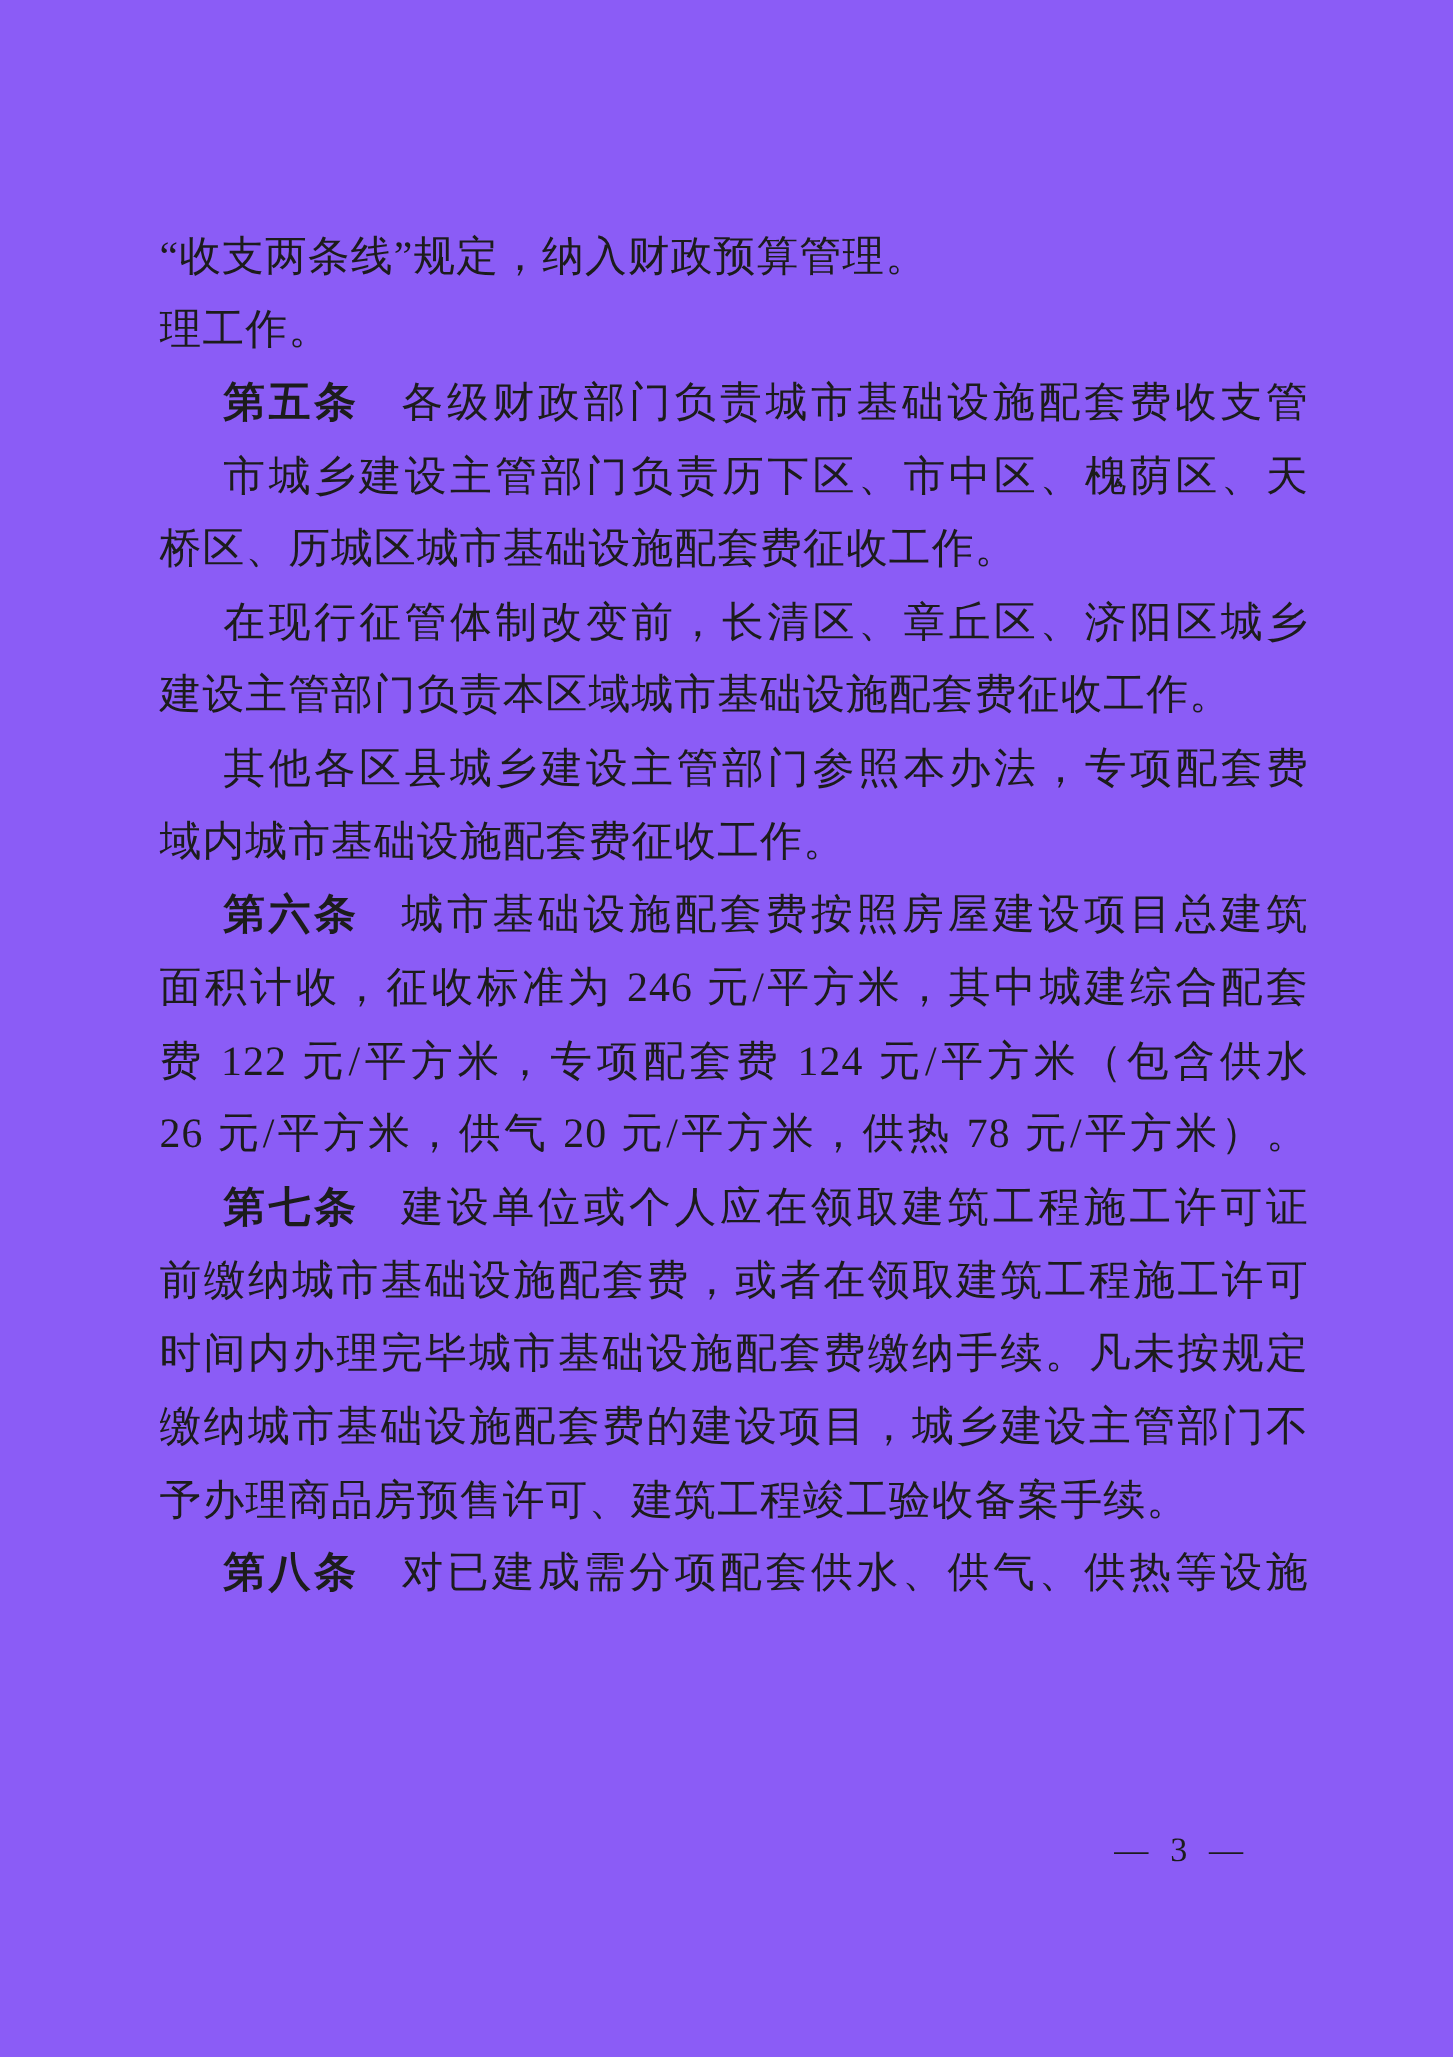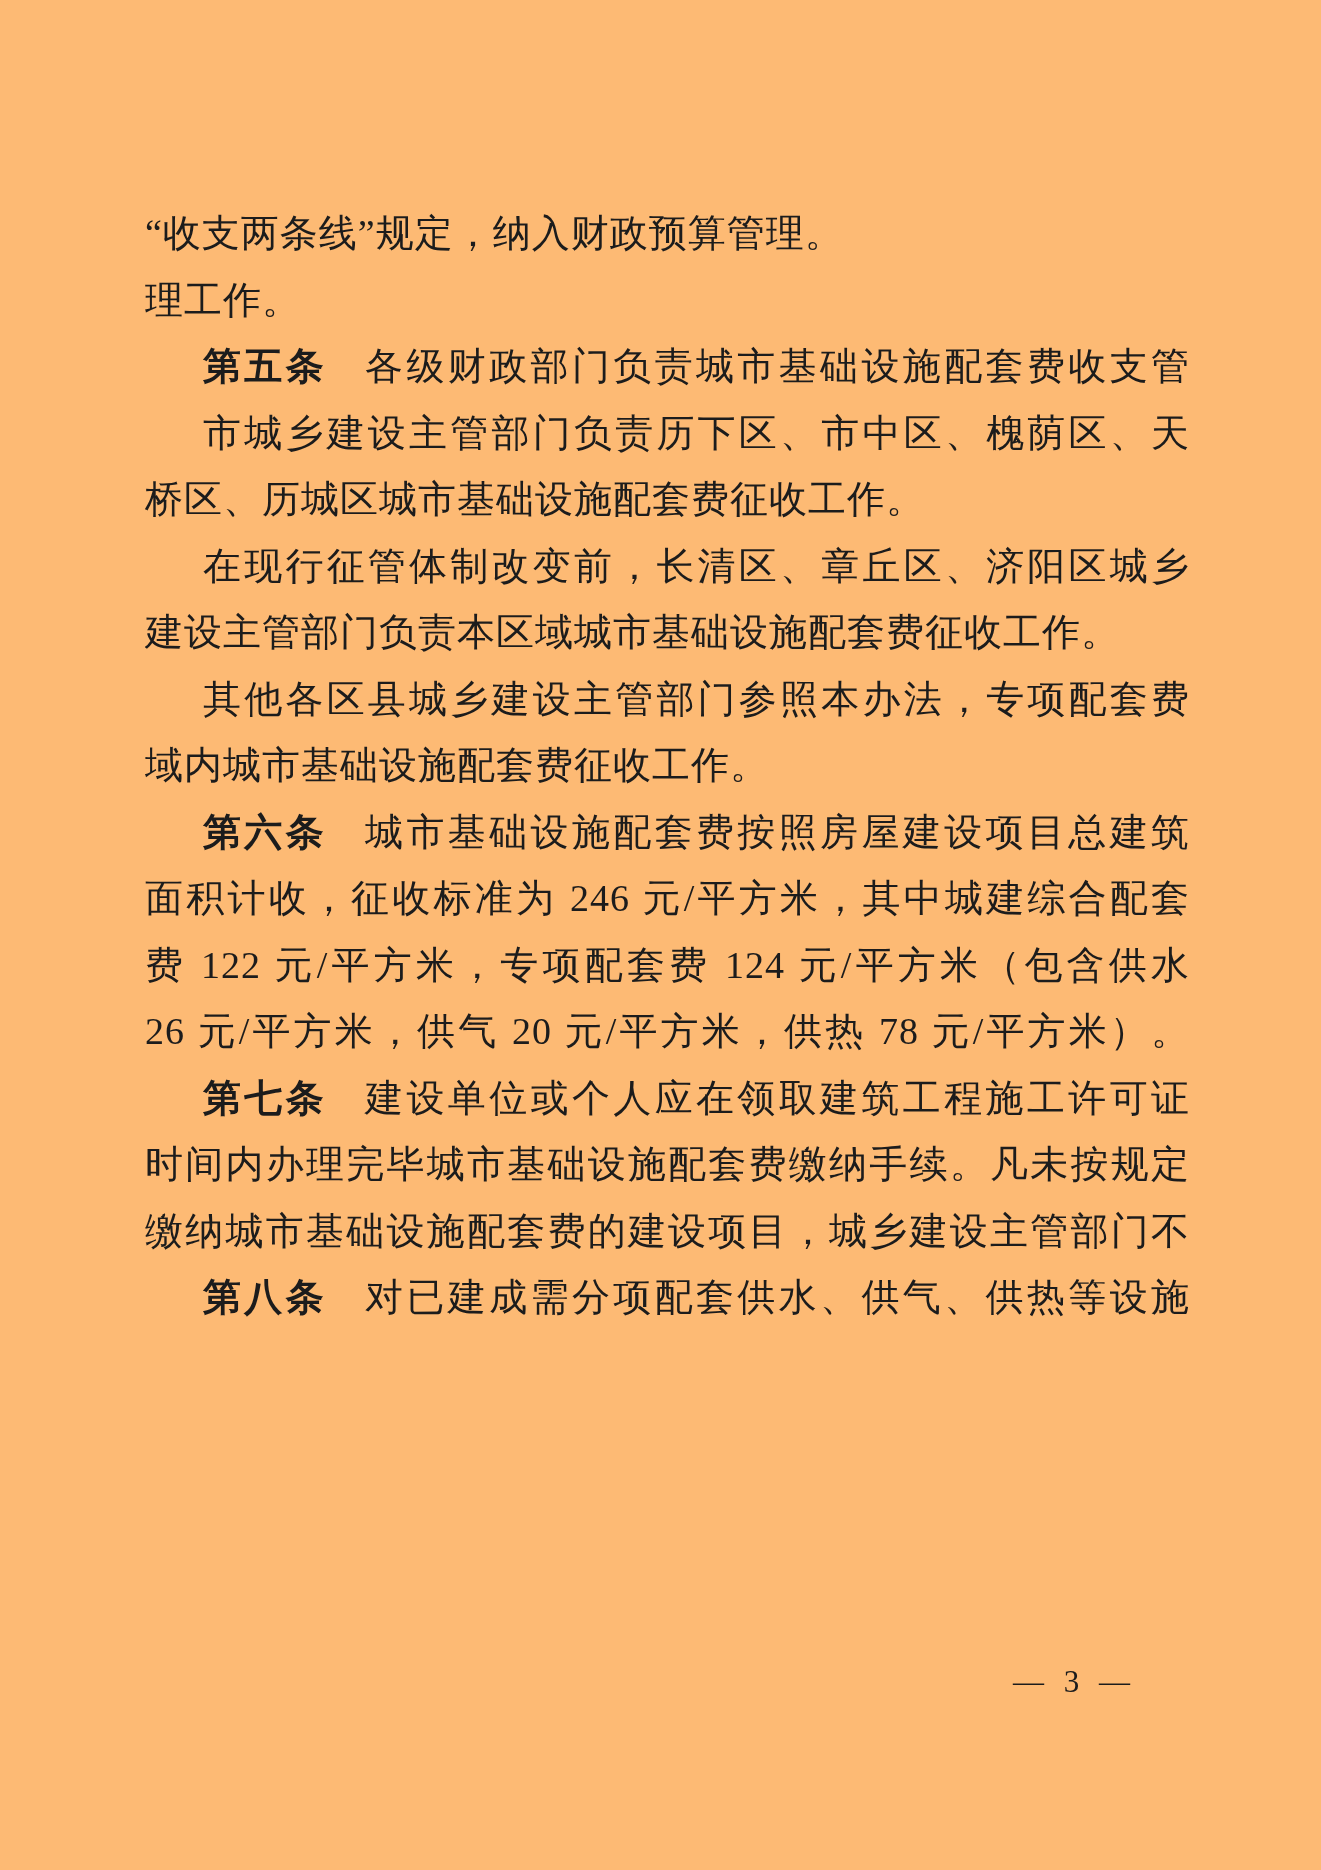--- a/index.html
+++ b/index.html
@@ -5,21 +5,21 @@
   html, body {
     margin: 0;
     padding: 0;
     background: #9a9a9a;
   }
   .page {
     position: relative;
     width: 1321px;
     height: 1870px;
     margin: 0 auto;
-    background: #fdba74;
+    background: #8b5cf6;
     overflow: hidden;
     font-family: "Liberation Serif", "DejaVu Serif", serif;
     color: #1c1c1c;
   }
   .doc-body {
     position: absolute;
     left: 145px;
     top: 200px;
     width: 1045px;
   }
@@ -66,18 +66,20 @@
       <div class="line">桥区、历城区城市基础设施配套费征收工作。</div>
       <div class="line indent fill">在现行征管体制改变前，长清区、章丘区、济阳区城乡</div>
       <div class="line">建设主管部门负责本区域城市基础设施配套费征收工作。</div>
       <div class="line indent fill">其他各区县城乡建设主管部门参照本办法，专项配套费</div>
       <div class="line">域内城市基础设施配套费征收工作。</div>
       <div class="line indent fill"><span class="art">第六条</span>城市基础设施配套费按照房屋建设项目总建筑</div>
       <div class="line fill">面积计收，征收标准为 246 元/平方米，其中城建综合配套</div>
       <div class="line fill">费 122 元/平方米，专项配套费 124 元/平方米（包含供水</div>
       <div class="line fill">26 元/平方米，供气 20 元/平方米，供热 78 元/平方米）。</div>
       <div class="line indent fill"><span class="art">第七条</span>建设单位或个人应在领取建筑工程施工许可证</div>
+      <div class="line fill">前缴纳城市基础设施配套费，或者在领取建筑工程施工许可</div>
       <div class="line fill">时间内办理完毕城市基础设施配套费缴纳手续。凡未按规定</div>
       <div class="line fill">缴纳城市基础设施配套费的建设项目，城乡建设主管部门不</div>
+      <div class="line">予办理商品房预售许可、建筑工程竣工验收备案手续。</div>
       <div class="line indent fill"><span class="art">第八条</span>对已建成需分项配套供水、供气、供热等设施</div>
     </div>
   <div class="footer">— 3 —</div>
 </div>
 
 </body></html>

